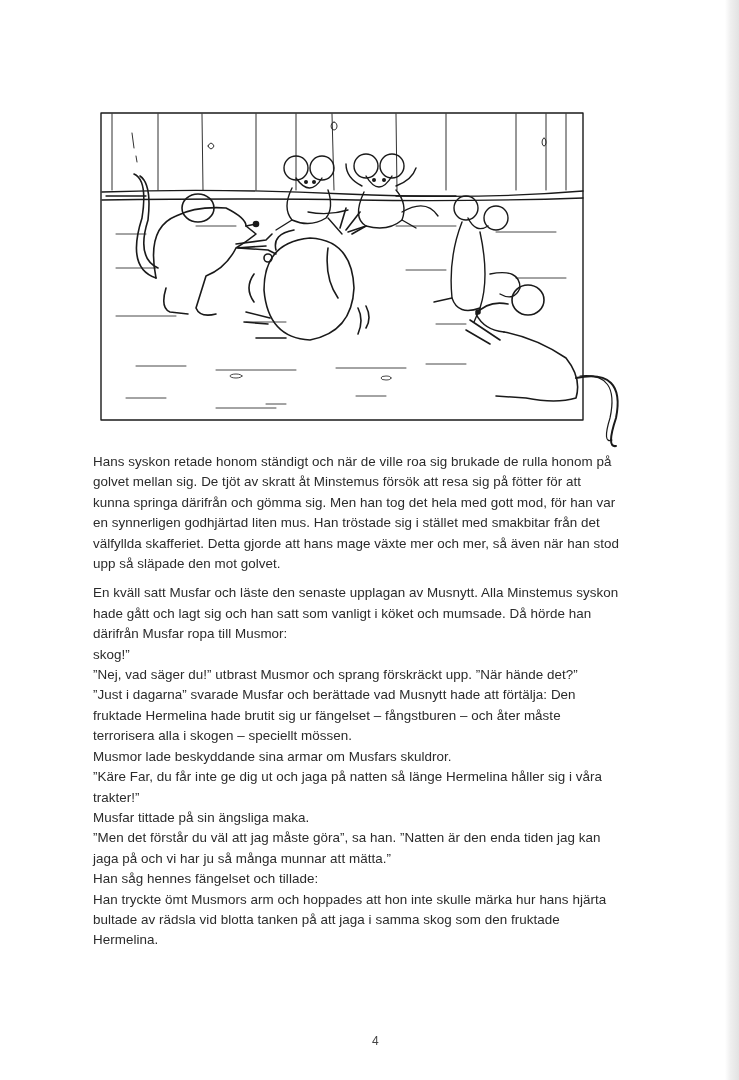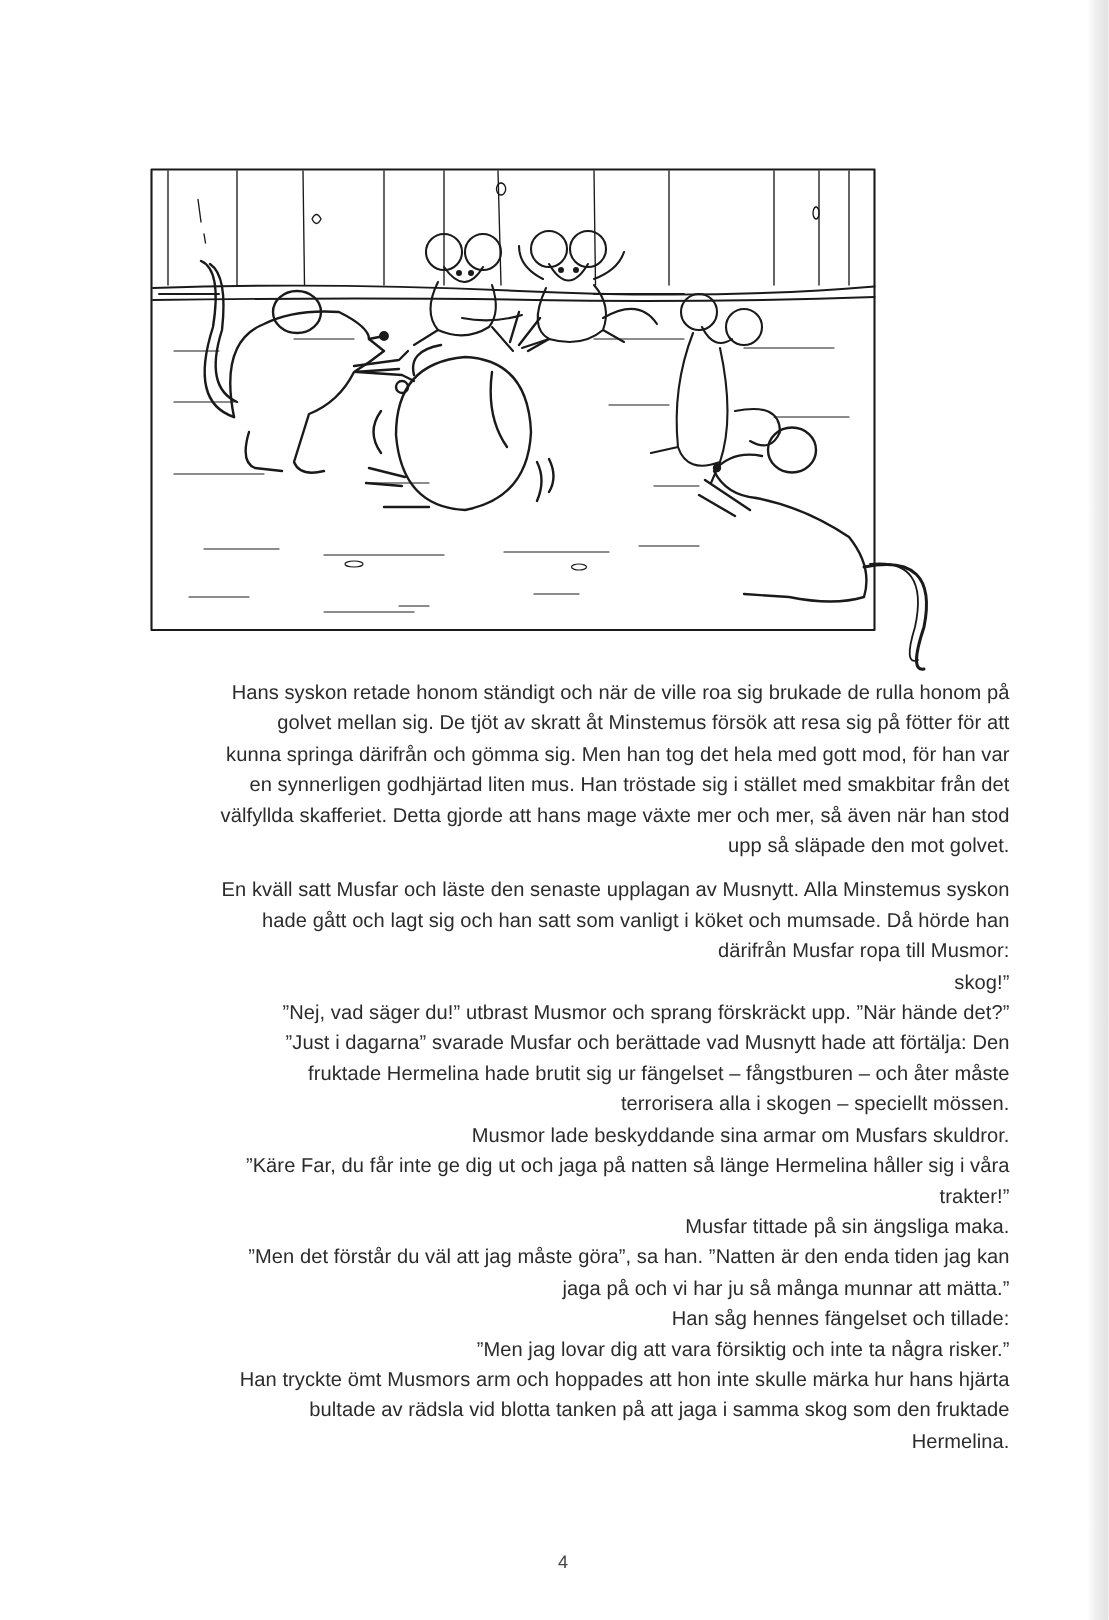--- a/index.html
+++ b/index.html
@@ -15,21 +15,21 @@
   }
   .illustration {
     position: absolute; left: 96px; top: 108px; width: 540px; height: 342px;
   }
   .illustration svg { width: 100%; height: 100%; display: block; }
   .text-body {
     position: absolute; left: 93px; top: 452px; width: 580px;
     font-size: 13.4px; line-height: 20.4px; letter-spacing: 0.05px;
   }
   .para { margin: 0 0 9px 0; }
-  .line { display: block; white-space: nowrap; text-align: right; }
+  .line { display: block; white-space: nowrap; }
   .page-number {
     position: absolute; left: 372px; top: 1034px; font-size: 12px; color: #444;
   }
 </style>
 </head>
 <body>
 
 <div class="page-edge"></div>
 
 <div class="illustration">
@@ -145,20 +145,19 @@
     <span class="line">”Just i dagarna” svarade Musfar och berättade vad Musnytt hade att förtälja: Den</span>
     <span class="line">fruktade Hermelina hade brutit sig ur fängelset – fångstburen – och åter måste</span>
     <span class="line">terrorisera alla i skogen – speciellt mössen.</span>
     <span class="line">Musmor lade beskyddande sina armar om Musfars skuldror.</span>
     <span class="line">”Käre Far, du får inte ge dig ut och jaga på natten så länge Hermelina håller sig i våra</span>
     <span class="line">trakter!”</span>
     <span class="line">Musfar tittade på sin ängsliga maka.</span>
     <span class="line">”Men det förstår du väl att jag måste göra”, sa han. ”Natten är den enda tiden jag kan</span>
     <span class="line">jaga på och vi har ju så många munnar att mätta.”</span>
     <span class="line">Han såg hennes fängelset och tillade:</span>
-    <span class="line">”Men jag lovar dig att vara försiktig och inte ta några risker.”</span>
     <span class="line">Han tryckte ömt Musmors arm och hoppades att hon inte skulle märka hur hans hjärta</span>
     <span class="line">bultade av rädsla vid blotta tanken på att jaga i samma skog som den fruktade</span>
     <span class="line">Hermelina.</span>
   </p>
 </div>
 
 <div class="page-number">4</div>
 
 </body></html>

